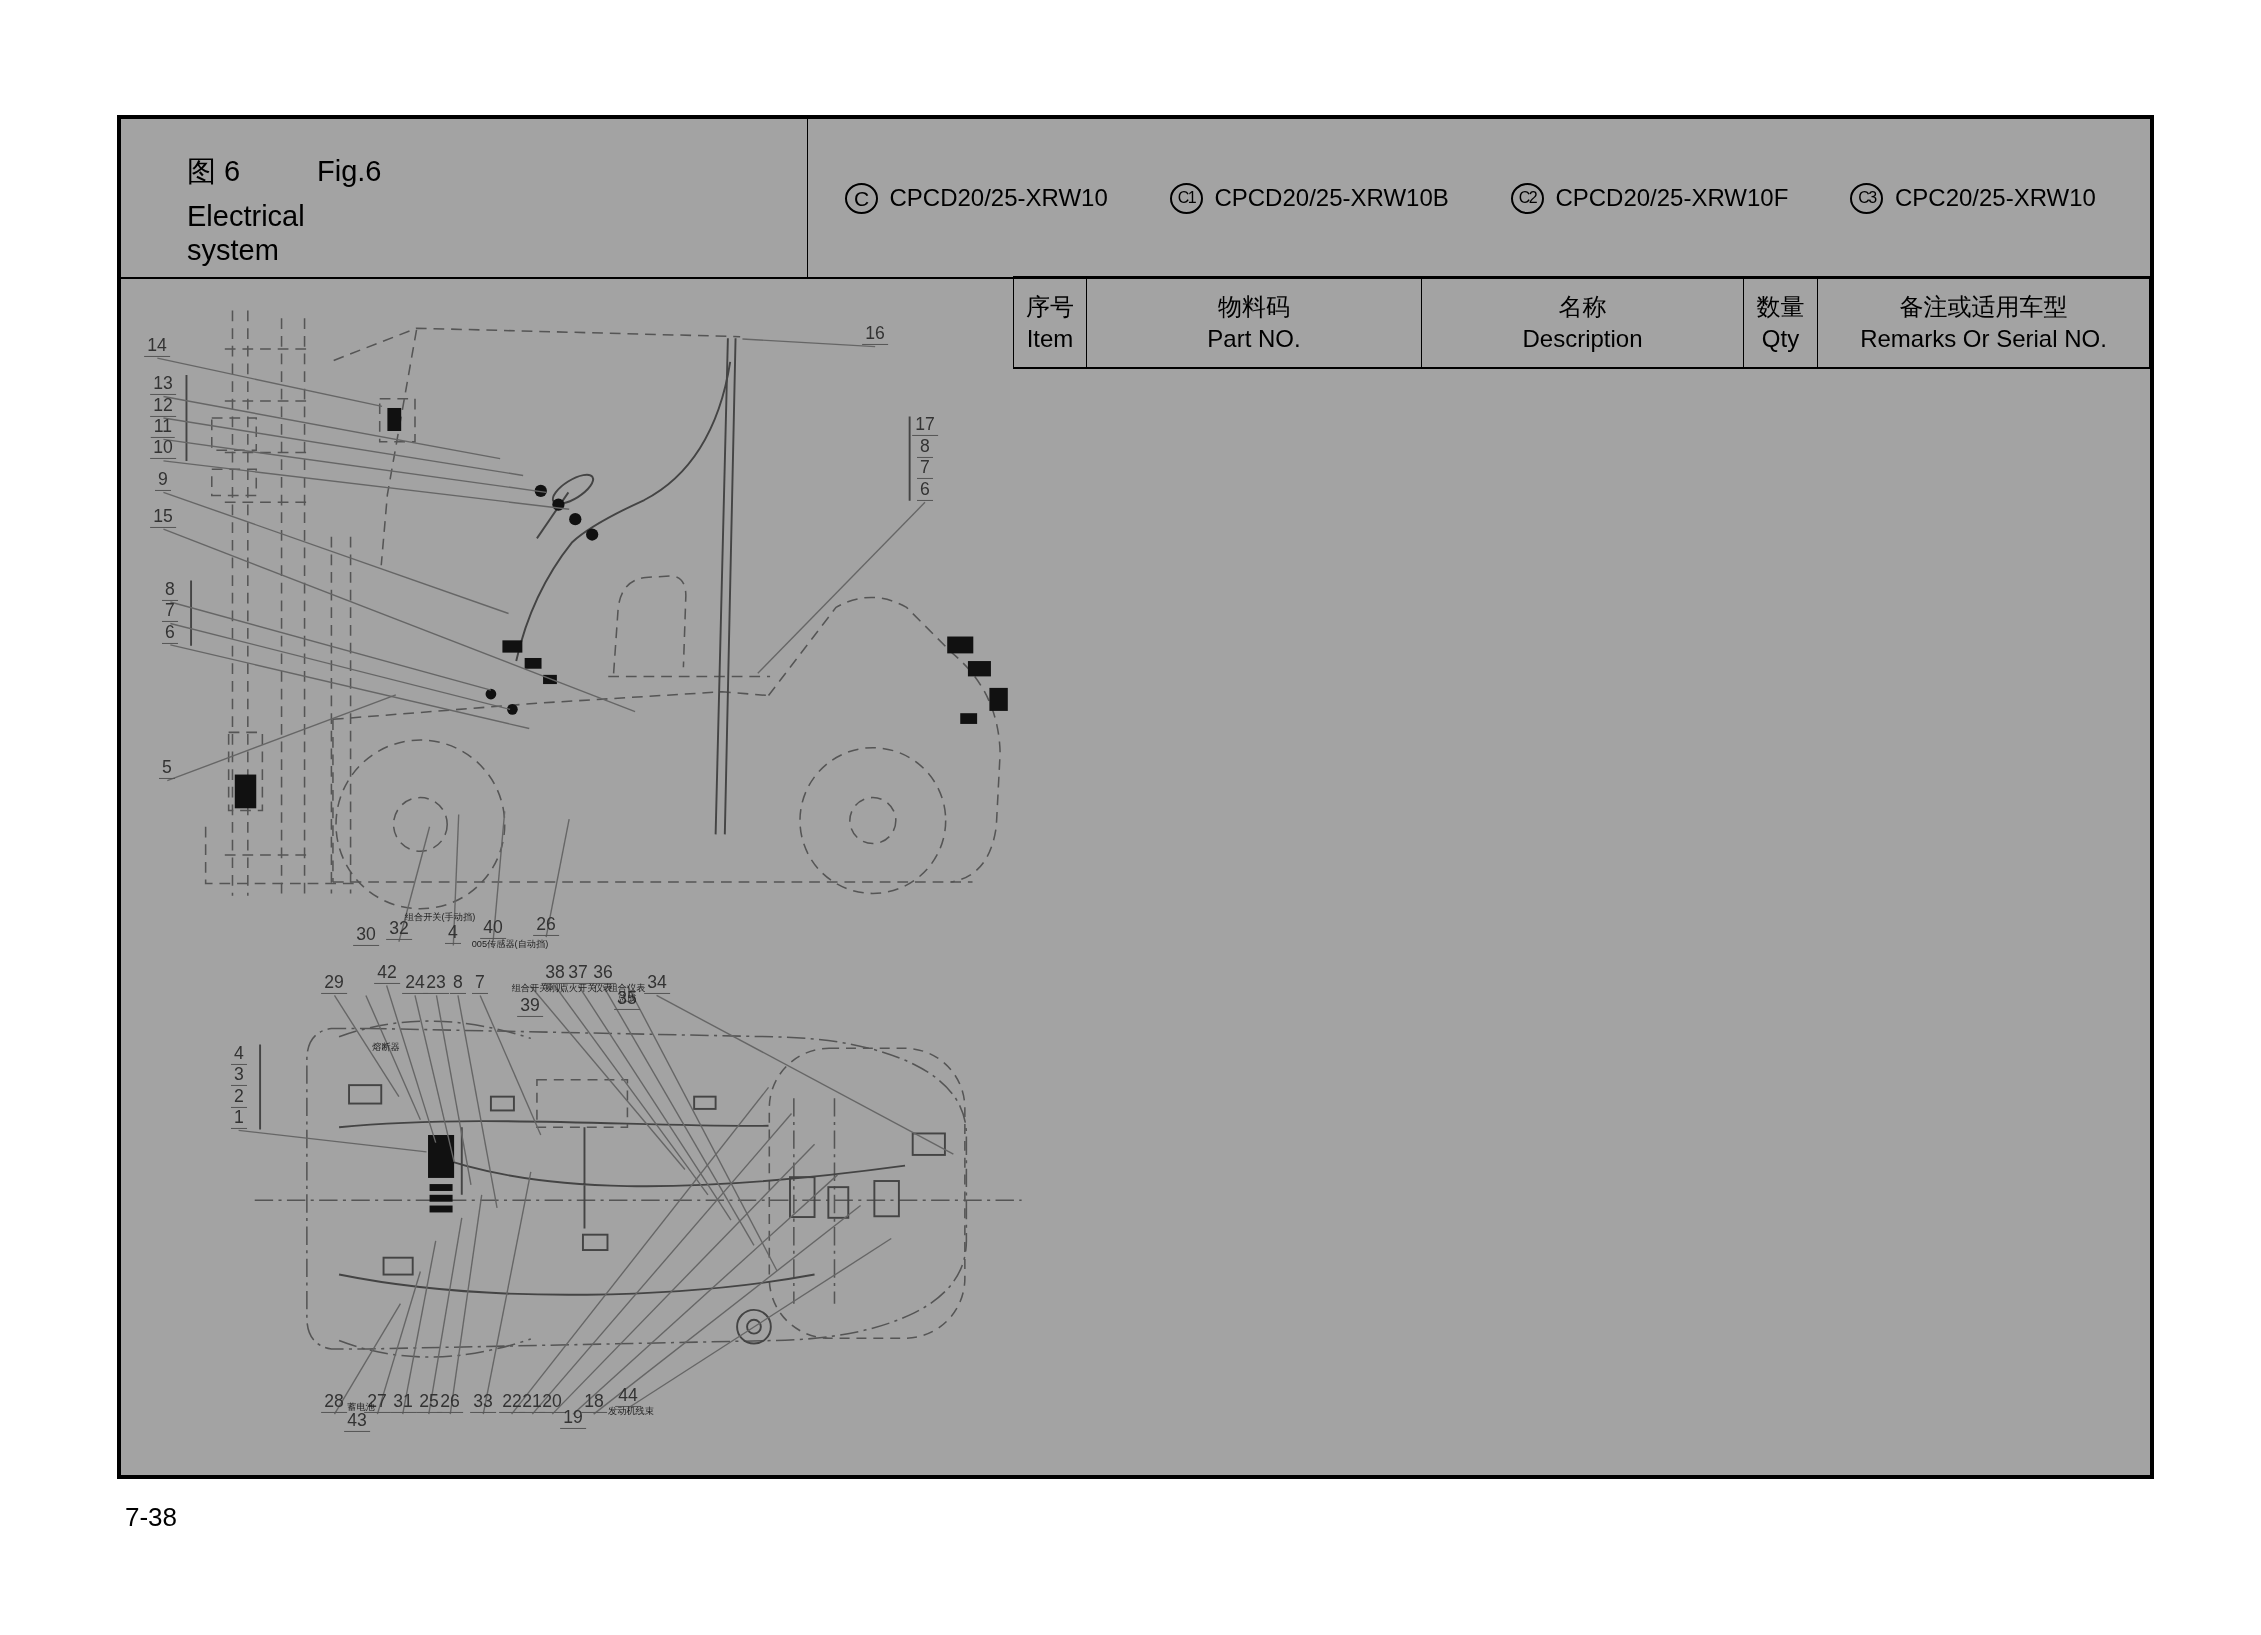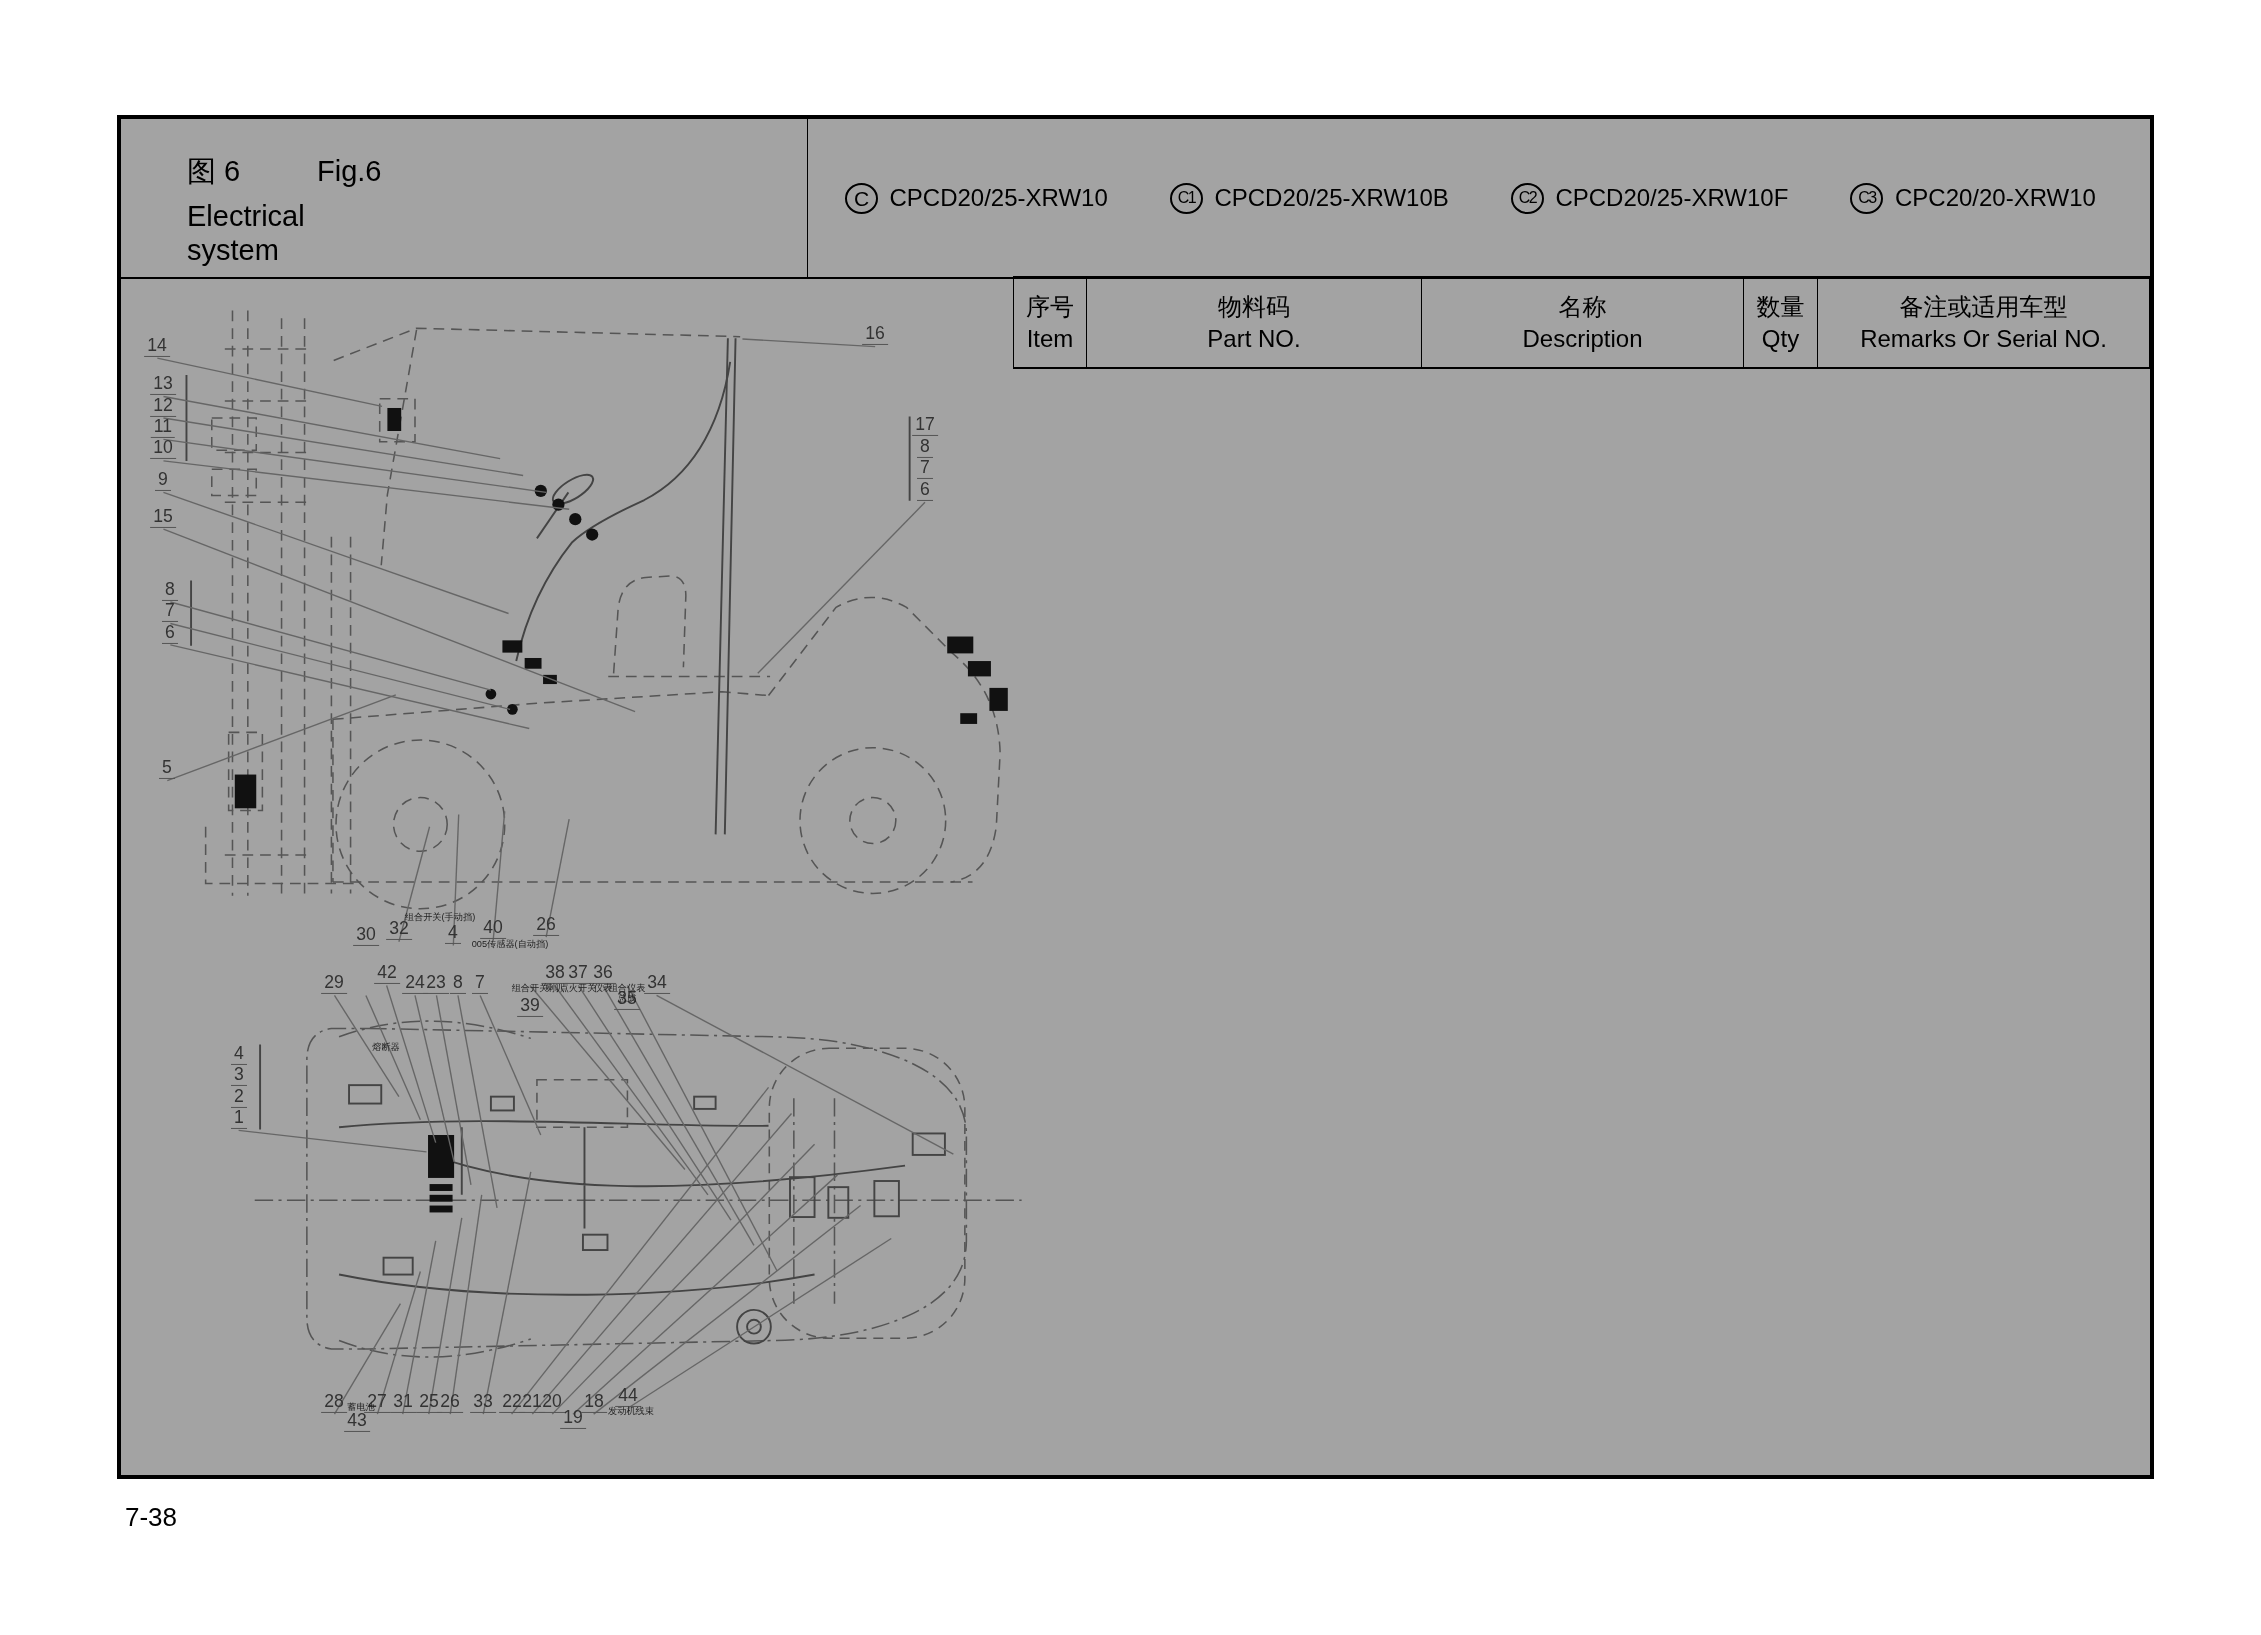--- a/index.html
+++ b/index.html
@@ -59,21 +59,21 @@
           <span class="code-item">
             <span class="badge b2">C1</span>
             <span>CPCD20/25-XRW10B</span>
           </span>
           <span class="code-item">
             <span class="badge b2">C2</span>
             <span>CPCD20/25-XRW10F</span>
           </span>
           <span class="code-item">
             <span class="badge b2">C3</span>
-            <span>CPC20/20-XRW10</span>
+            <span>CPC20/25-XRW10</span>
           </span>
         </div>
     </div>
 
     <div class="table-wrap">
       <table class="parts">
         <colgroup>
           <col style="width:73px">
             <col style="width:335px">
             <col style="width:322px">

